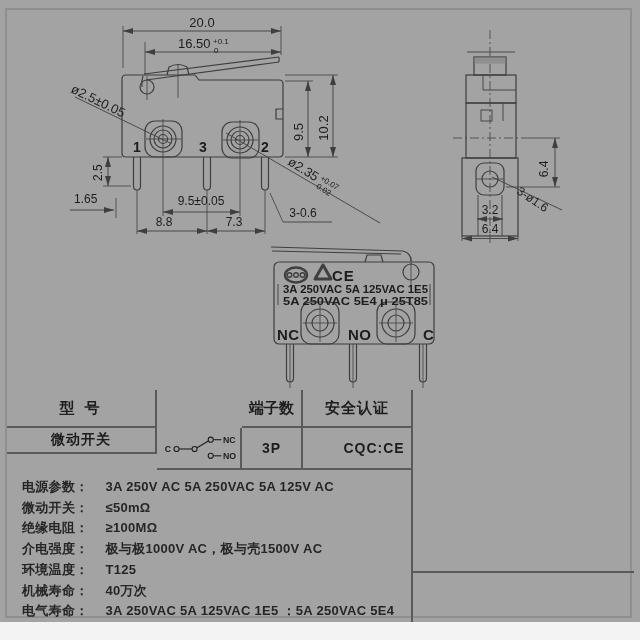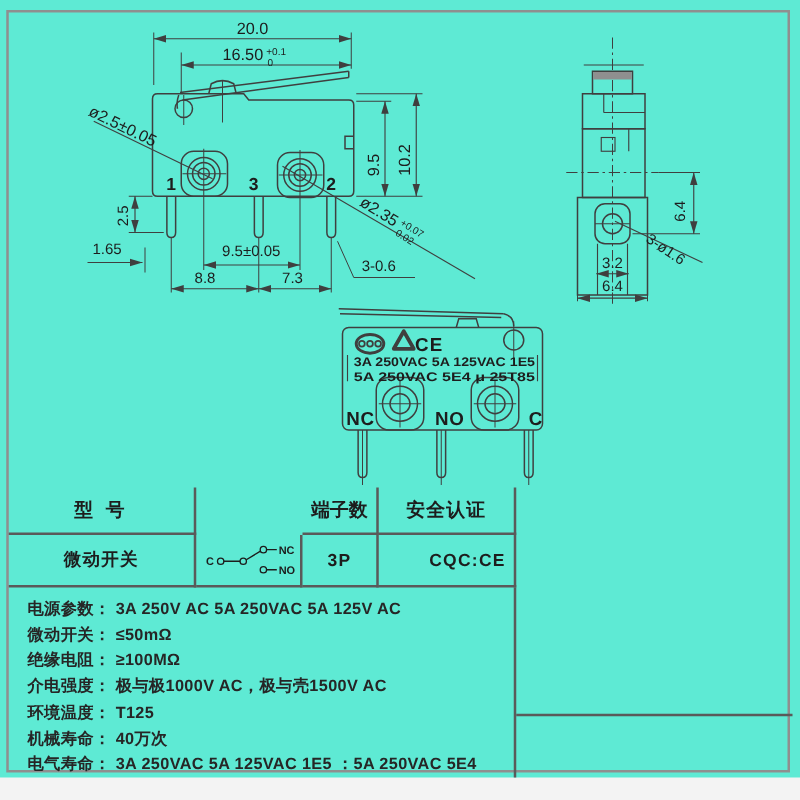--- a/index.html
+++ b/index.html
@@ -1,31 +1,31 @@
 <!DOCTYPE html>
 <html><head>
 <meta charset="utf-8">
 <style>
   html,body{margin:0;padding:0;}
   body{width:640px;height:640px;background:#ffffff;font-family:"Liberation Sans",sans-serif;overflow:hidden;position:relative;}
-  #canvas{position:absolute;left:0;top:0;width:640px;height:640px;background:#5eead4;}
+  #canvas{position:absolute;left:0;top:0;width:640px;height:640px;background:#a3a3a3;}
   
   .frame{position:absolute;left:5px;top:8px;width:627px;height:610px;border:2px solid #8f8f8f;box-sizing:border-box;}
   .bottom-strip{position:absolute;left:0;top:622px;width:640px;height:18px;background:#f3f3f3;}
   
   .drawlayer{position:absolute;left:0;top:0;width:640px;height:390px;}
   
   .cell{position:absolute;box-sizing:border-box;display:flex;align-items:center;justify-content:center;color:#1d1d1d;background:transparent;}
   .b-r{border-right:2px solid #5a5a5a;}
   .b-b{border-bottom:2px solid #5a5a5a;}
   .hdr{font-size:15px;font-weight:700;letter-spacing:3px;}
   .val{font-size:14px;font-weight:600;letter-spacing:1px;}
   .specbox{position:absolute;left:7px;top:470px;width:406px;height:152px;border-right:2px solid #5a5a5a;box-sizing:border-box;padding:7px 0 0 15px;}
   .specline{font-size:13px;font-weight:700;color:#262626;line-height:20.7px;white-space:nowrap;letter-spacing:0.3px;}
-  .specline .lab{margin-right:4px;}
+  .specline .lab{margin-right:17px;}
   svg text{fill:#1d1d1d;}
   .dimtxt{font-size:12px;}
   .dimtxt13{font-size:13px;}
   .toltxt{font-size:8px;}
   .numtxt{font-size:14px;font-weight:700;}
   .nctxt{font-size:15px;font-weight:700;letter-spacing:0.5px;}
   .cetxt{font-size:15px;font-weight:700;letter-spacing:1px;}
   .ratetxt{font-size:10px;font-weight:700;}
   .wiretxt{font-size:9px;font-weight:700;}
 </style>
@@ -229,21 +229,21 @@
       <text class="nctxt" x="277" y="340">NC</text>
       <text class="nctxt" x="348" y="340">NO</text>
       <text class="nctxt" x="423" y="340">C</text>
     </g>
   </svg>
 
   <div class="cell b-r b-b hdr" style="left:7px;top:390px;width:150px;height:38px;">型  号</div>
   <div class="cell b-r b-b hdr" style="left:242px;top:390px;width:61px;height:38px;letter-spacing:0;">端子数</div>
   <div class="cell b-r b-b hdr" style="left:303px;top:390px;width:110px;height:38px;letter-spacing:1px;">安全认证</div>
 
-  <div class="cell b-r b-b val" style="left:7px;top:428px;width:150px;height:42px;">微动开关</div>
+  <div class="cell b-r b-b val" style="left:7px;top:428px;width:150px;height:26px;">微动开关</div>
   <div class="cell b-r b-b" style="left:157px;top:428px;width:85px;height:42px;">
     <svg width="85" height="42" viewBox="0 0 85 42">
       <g stroke="#1d1d1d" stroke-width="1.1" fill="none">
         <circle cx="20" cy="22" r="2.6"></circle>
         <line x1="22.6" y1="22" x2="36" y2="22"></line>
         <circle cx="38.5" cy="22" r="2.6"></circle>
         <line x1="41" y1="20.8" x2="53" y2="13.5"></line>
         <circle cx="55" cy="12.5" r="2.6"></circle>
         <line x1="57.6" y1="12.5" x2="66" y2="12.5"></line>
         <circle cx="55" cy="29" r="2.6"></circle>

